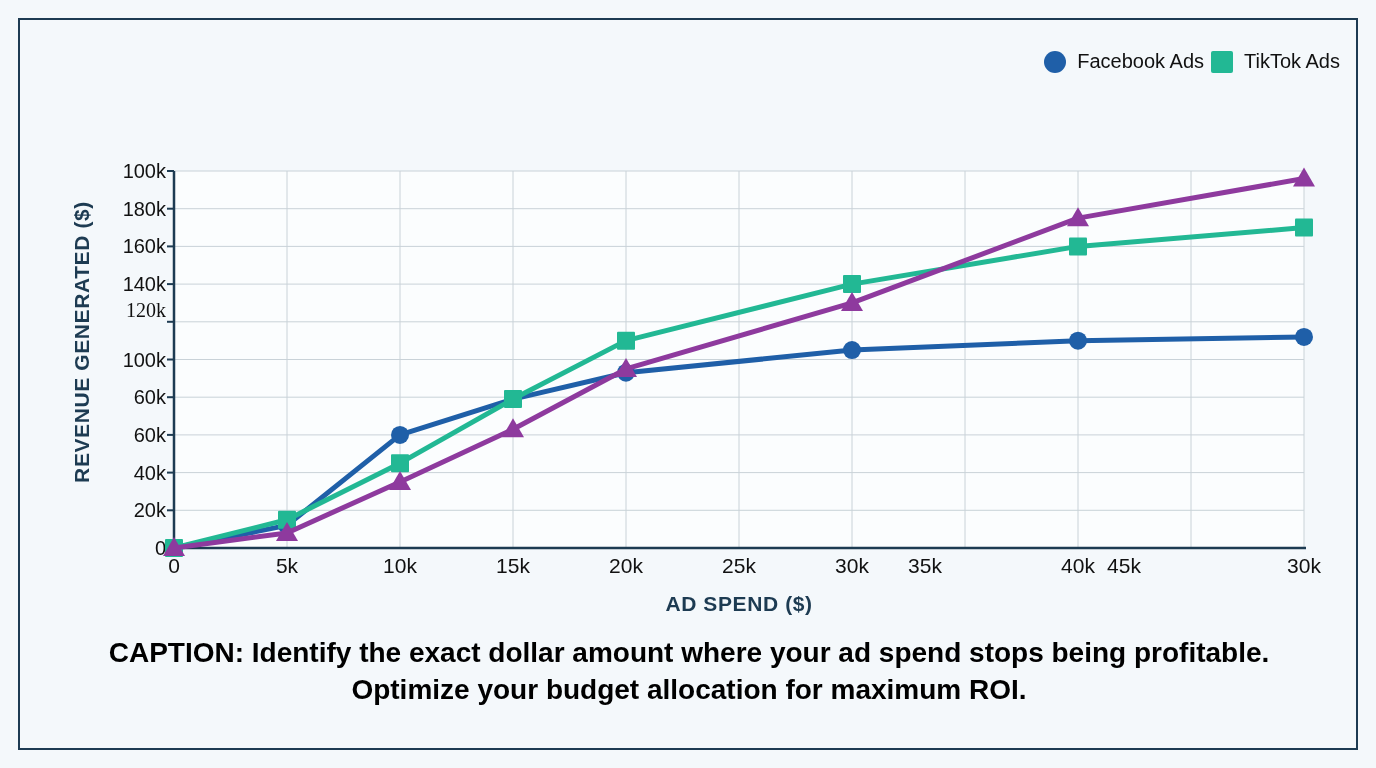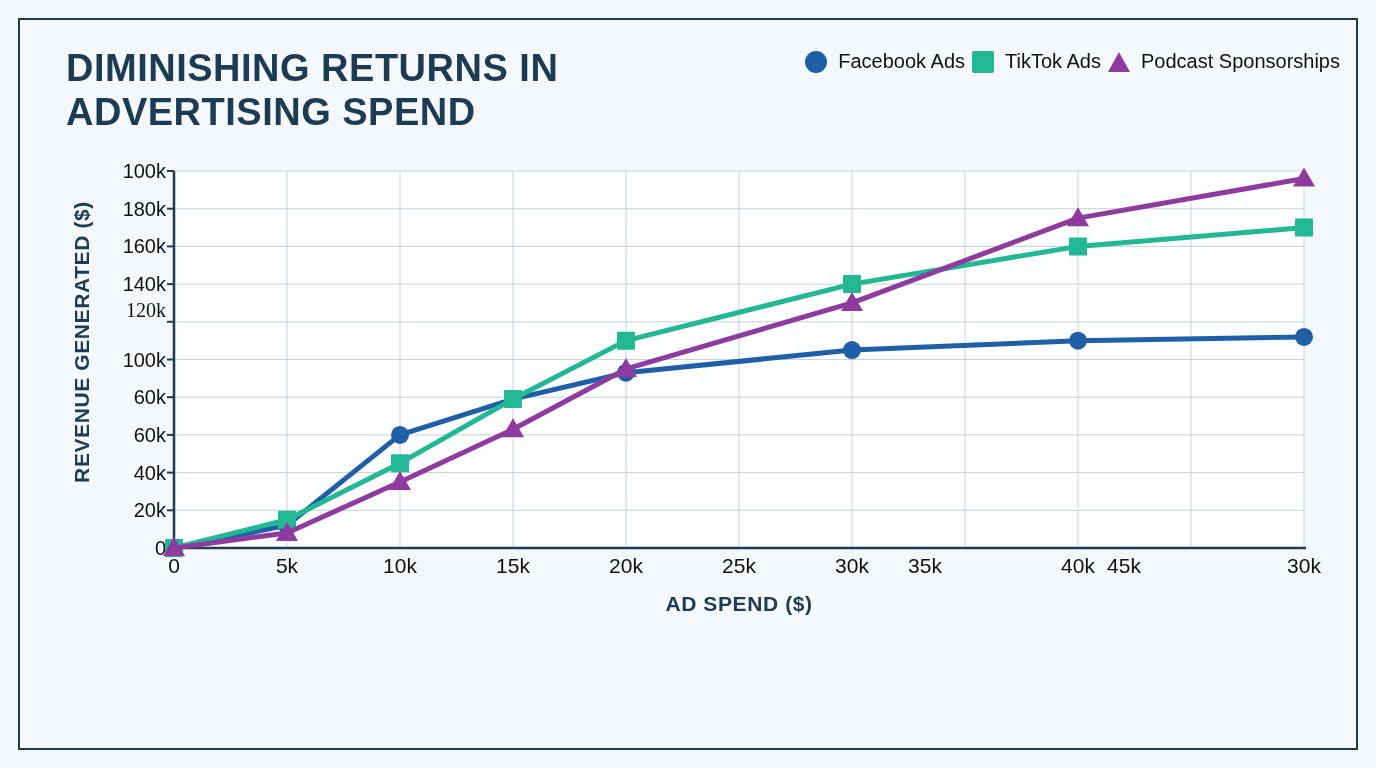--- a/index.html
+++ b/index.html
@@ -111,34 +111,29 @@
     font-weight: 900;
     line-height: 1.33;
     color: #000000;
   }
 </style>
 </head>
 <body>
 
 <div id="frame">
 
-  <div id="title">DIMINISHING RETURNS IN ADVERTISING SPEND</div>
 
   <div id="legend">
     <div class="legend-row">
       <span class="mk mk-circle" style="background: rgb(31, 95, 168);"></span>
       <span class="legend-label">Facebook Ads</span>
     </div>
     <div class="legend-row">
       <span class="mk mk-square" style="background: rgb(34, 184, 148);"></span>
       <span class="legend-label">TikTok Ads</span>
-    </div>
-    <div class="legend-row">
-      <span class="mk mk-tri" style="border-bottom: 20px solid rgb(142, 58, 158);"></span>
-      <span class="legend-label">Podcast Sponsorships</span>
     </div>
   </div>
 
   <div id="plotwrap">
     <div id="ylabel">REVENUE GENERATED ($)</div>
     <div id="yticks">
         <div class="ytick" style="top: 528px;">0</div>
         <div class="ytick" style="top: 490.3px;">20k</div>
         <div class="ytick" style="top: 452.6px;">40k</div>
         <div class="ytick" style="top: 414.9px;">60k</div>
@@ -232,13 +227,14 @@
           <polygon points="493,398.245 482,417.245 504,417.245" fill="#8e3a9e"></polygon>
           <polygon points="606,337.925 595,356.925 617,356.925" fill="#8e3a9e"></polygon>
           <polygon points="832,271.95 821,290.95 843,290.95" fill="#8e3a9e"></polygon>
           <polygon points="1058,187.125 1047,206.125 1069,206.125" fill="#8e3a9e"></polygon>
           <polygon points="1284,147.54000000000002 1273,166.54000000000002 1295,166.54000000000002" fill="#8e3a9e"></polygon>
         </g>
       </svg>
     <div id="xlabel">AD SPEND ($)</div>
   </div>
 
+  <div id="caption">CAPTION: Identify the exact dollar amount where your ad spend stops being profitable. Optimize your budget allocation for maximum ROI.</div>
 </div>
 
 </body></html>

